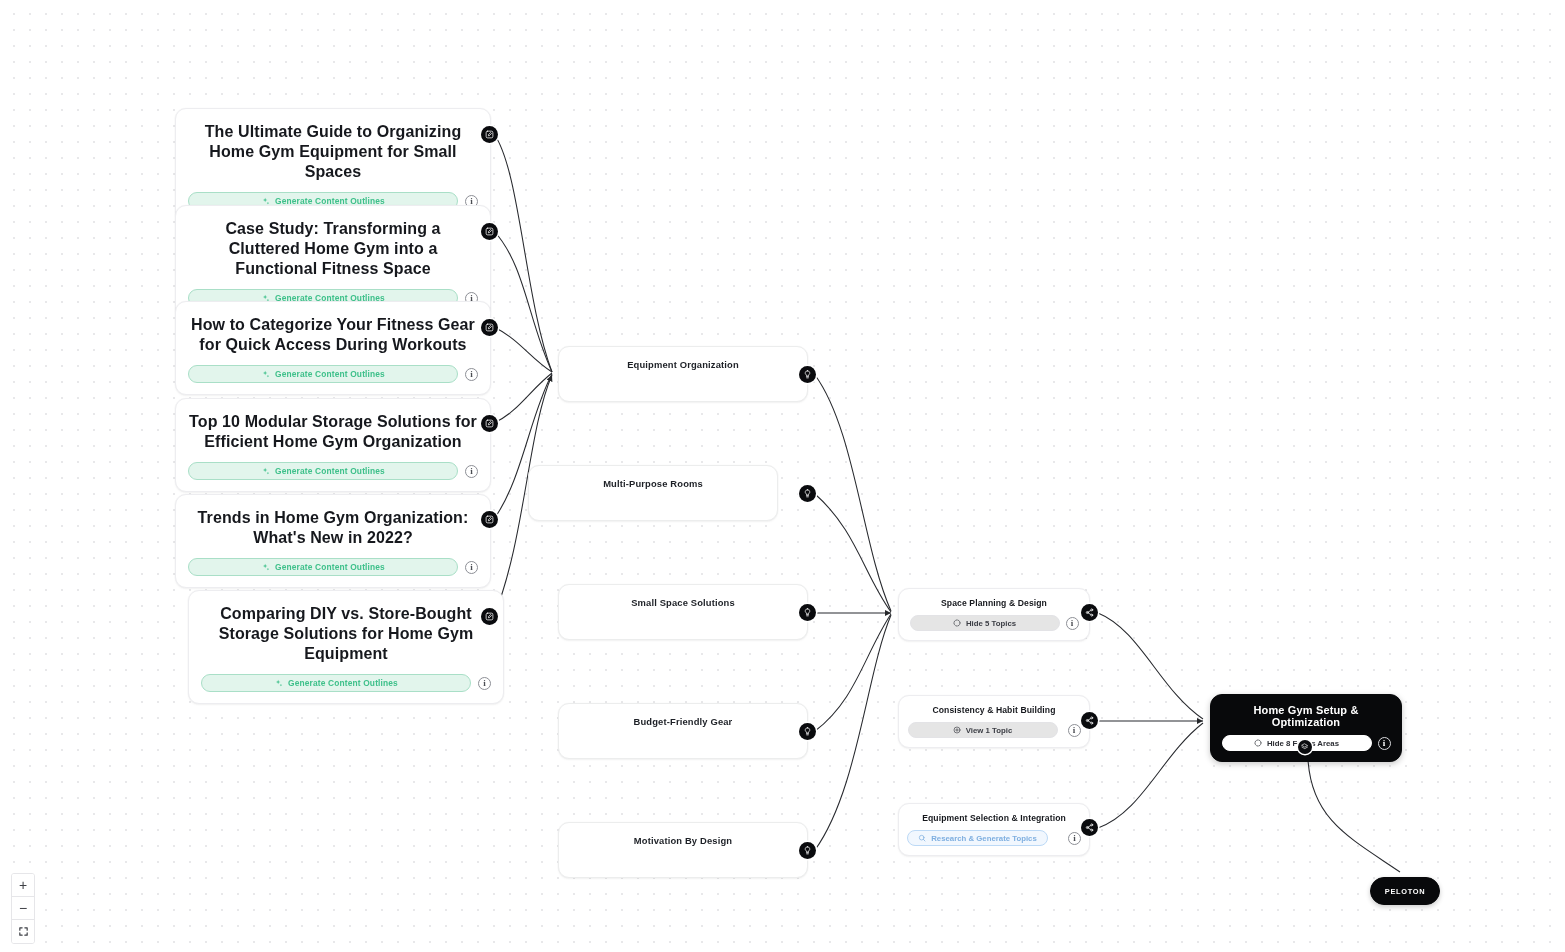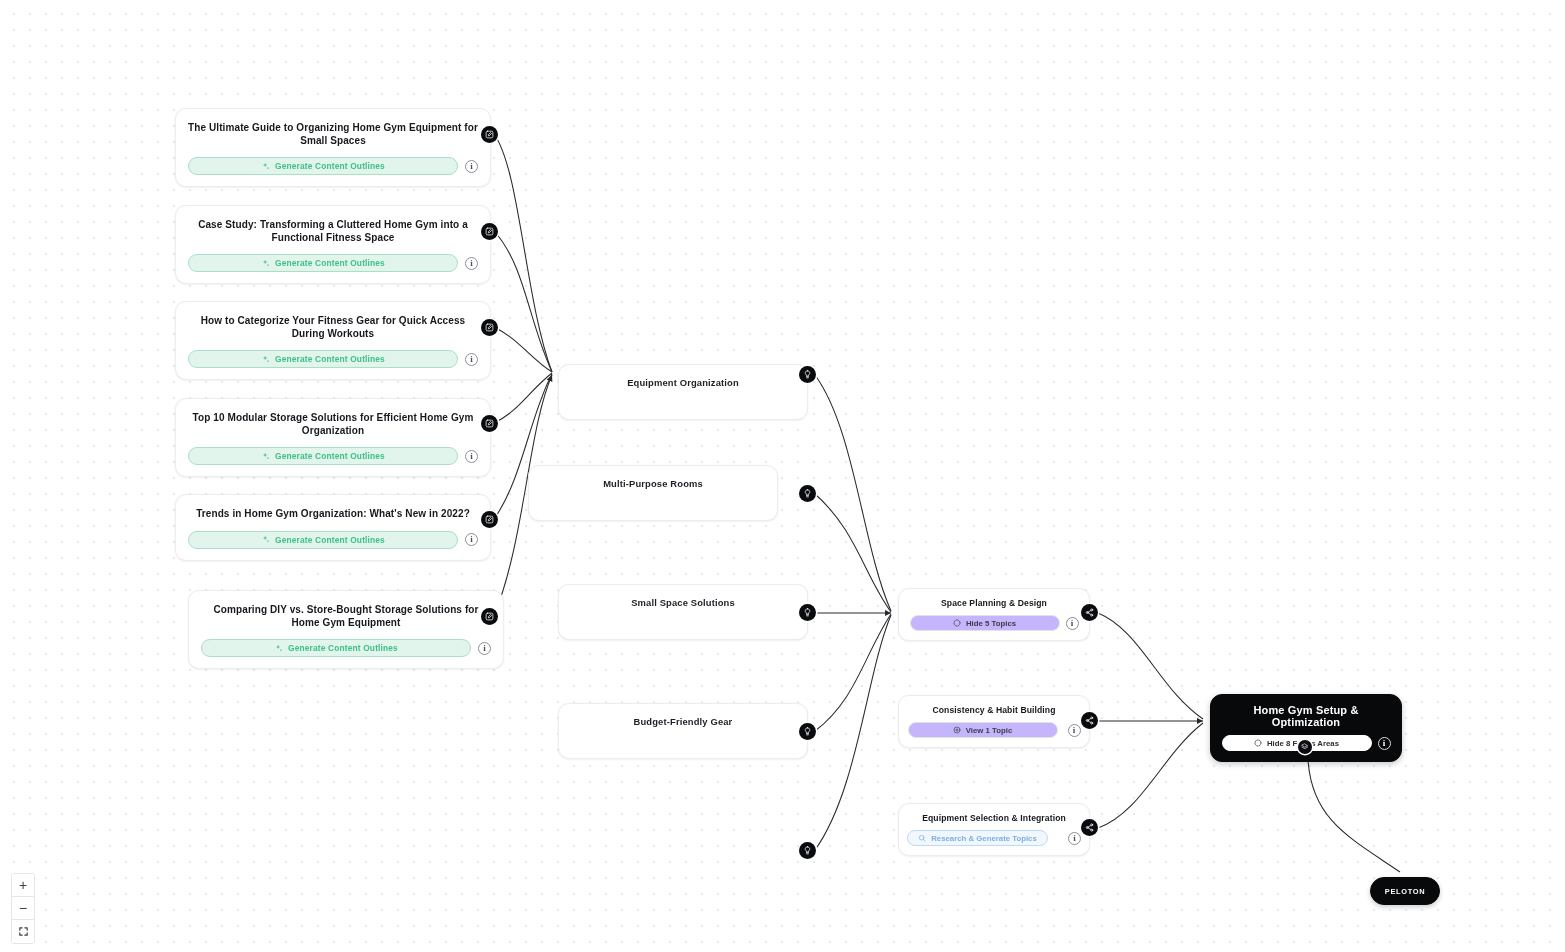--- a/index.html
+++ b/index.html
@@ -44,21 +44,21 @@
     align-items: center;
   }
 
   
   .card-article {
     width: 316px;
     padding: 13px 9px 11px 9px;
     border-radius: 11px;
   }
   .card-article .title {
-    font-size: 10px;
+    font-size: 16px;
     font-weight: 700;
     color: #16181d;
     text-align: center;
     line-height: 1.25;
     width: 290px;
     margin-bottom: 10px;
     letter-spacing: .1px;
   }
   .card-article .row {
     display: flex;
@@ -130,21 +130,21 @@
     font-weight: 700;
     color: #16181d;
     text-align: center;
     margin-bottom: 7px;
     letter-spacing: .1px;
   }
   .btn-topic {
     width: 150px;
     height: 16px;
     border-radius: 8px;
-    background: #c4b5fd;
+    background: #e5e5e5;
     border: 1px solid #e3e3e6;
     color: #3b3d44;
     font-size: 7.8px;
     font-weight: 600;
     display: flex; align-items: center; justify-content: center;
     gap: 5px;
     cursor: pointer;
     font-family: "Liberation Sans", sans-serif;
   }
   .btn-topic.research {
@@ -387,21 +387,21 @@
       <div class="info-dot">i</div>
     </div>
   </div>
   <div class="badge" style="left:481px; top:608px;">
     <svg viewBox="0 0 24 24" fill="none" stroke="#ffffff" stroke-width="2" stroke-linecap="round" stroke-linejoin="round">
         <rect x="3" y="3" width="18" height="18" rx="4"></rect>
         <path d="M15.5 7.5l1.8 1.8-6.2 6.2H9.3v-2z"></path>
       </svg>
   </div>
 
-  <div class="node card-theme" style="left:558px; top:364px;">
+  <div class="node card-theme" style="left:558px; top:346px;">
     <div class="title">Equipment Organization</div>
   </div>
   <div class="badge" style="left:799px; top:366px;">
     <svg viewBox="0 0 24 24" fill="none" stroke="#ffffff" stroke-width="2" stroke-linecap="round" stroke-linejoin="round">
         <path d="M9 18h6"></path>
         <path d="M10 21h4"></path>
         <path d="M12 2a6 6 0 00-3.6 10.8c.6.5.9 1.2.9 1.9V16h5.4v-1.3c0-.7.3-1.4.9-1.9A6 6 0 0012 2z"></path>
       </svg>
   </div>
 
@@ -431,20 +431,23 @@
     <div class="title">Budget-Friendly Gear</div>
   </div>
   <div class="badge" style="left:799px; top:723px;">
     <svg viewBox="0 0 24 24" fill="none" stroke="#ffffff" stroke-width="2" stroke-linecap="round" stroke-linejoin="round">
         <path d="M9 18h6"></path>
         <path d="M10 21h4"></path>
         <path d="M12 2a6 6 0 00-3.6 10.8c.6.5.9 1.2.9 1.9V16h5.4v-1.3c0-.7.3-1.4.9-1.9A6 6 0 0012 2z"></path>
       </svg>
   </div>
 
+  <div class="node card-theme" style="left:558px; top:822px;">
+    <div class="title">Motivation By Design</div>
+  </div>
   <div class="badge" style="left:799px; top:842px;">
     <svg viewBox="0 0 24 24" fill="none" stroke="#ffffff" stroke-width="2" stroke-linecap="round" stroke-linejoin="round">
         <path d="M9 18h6"></path>
         <path d="M10 21h4"></path>
         <path d="M12 2a6 6 0 00-3.6 10.8c.6.5.9 1.2.9 1.9V16h5.4v-1.3c0-.7.3-1.4.9-1.9A6 6 0 0012 2z"></path>
       </svg>
   </div>
 
   <div class="node card-focus" style="left:898px; top:588px;">
     <div class="title">Space Planning &amp; Design</div>

